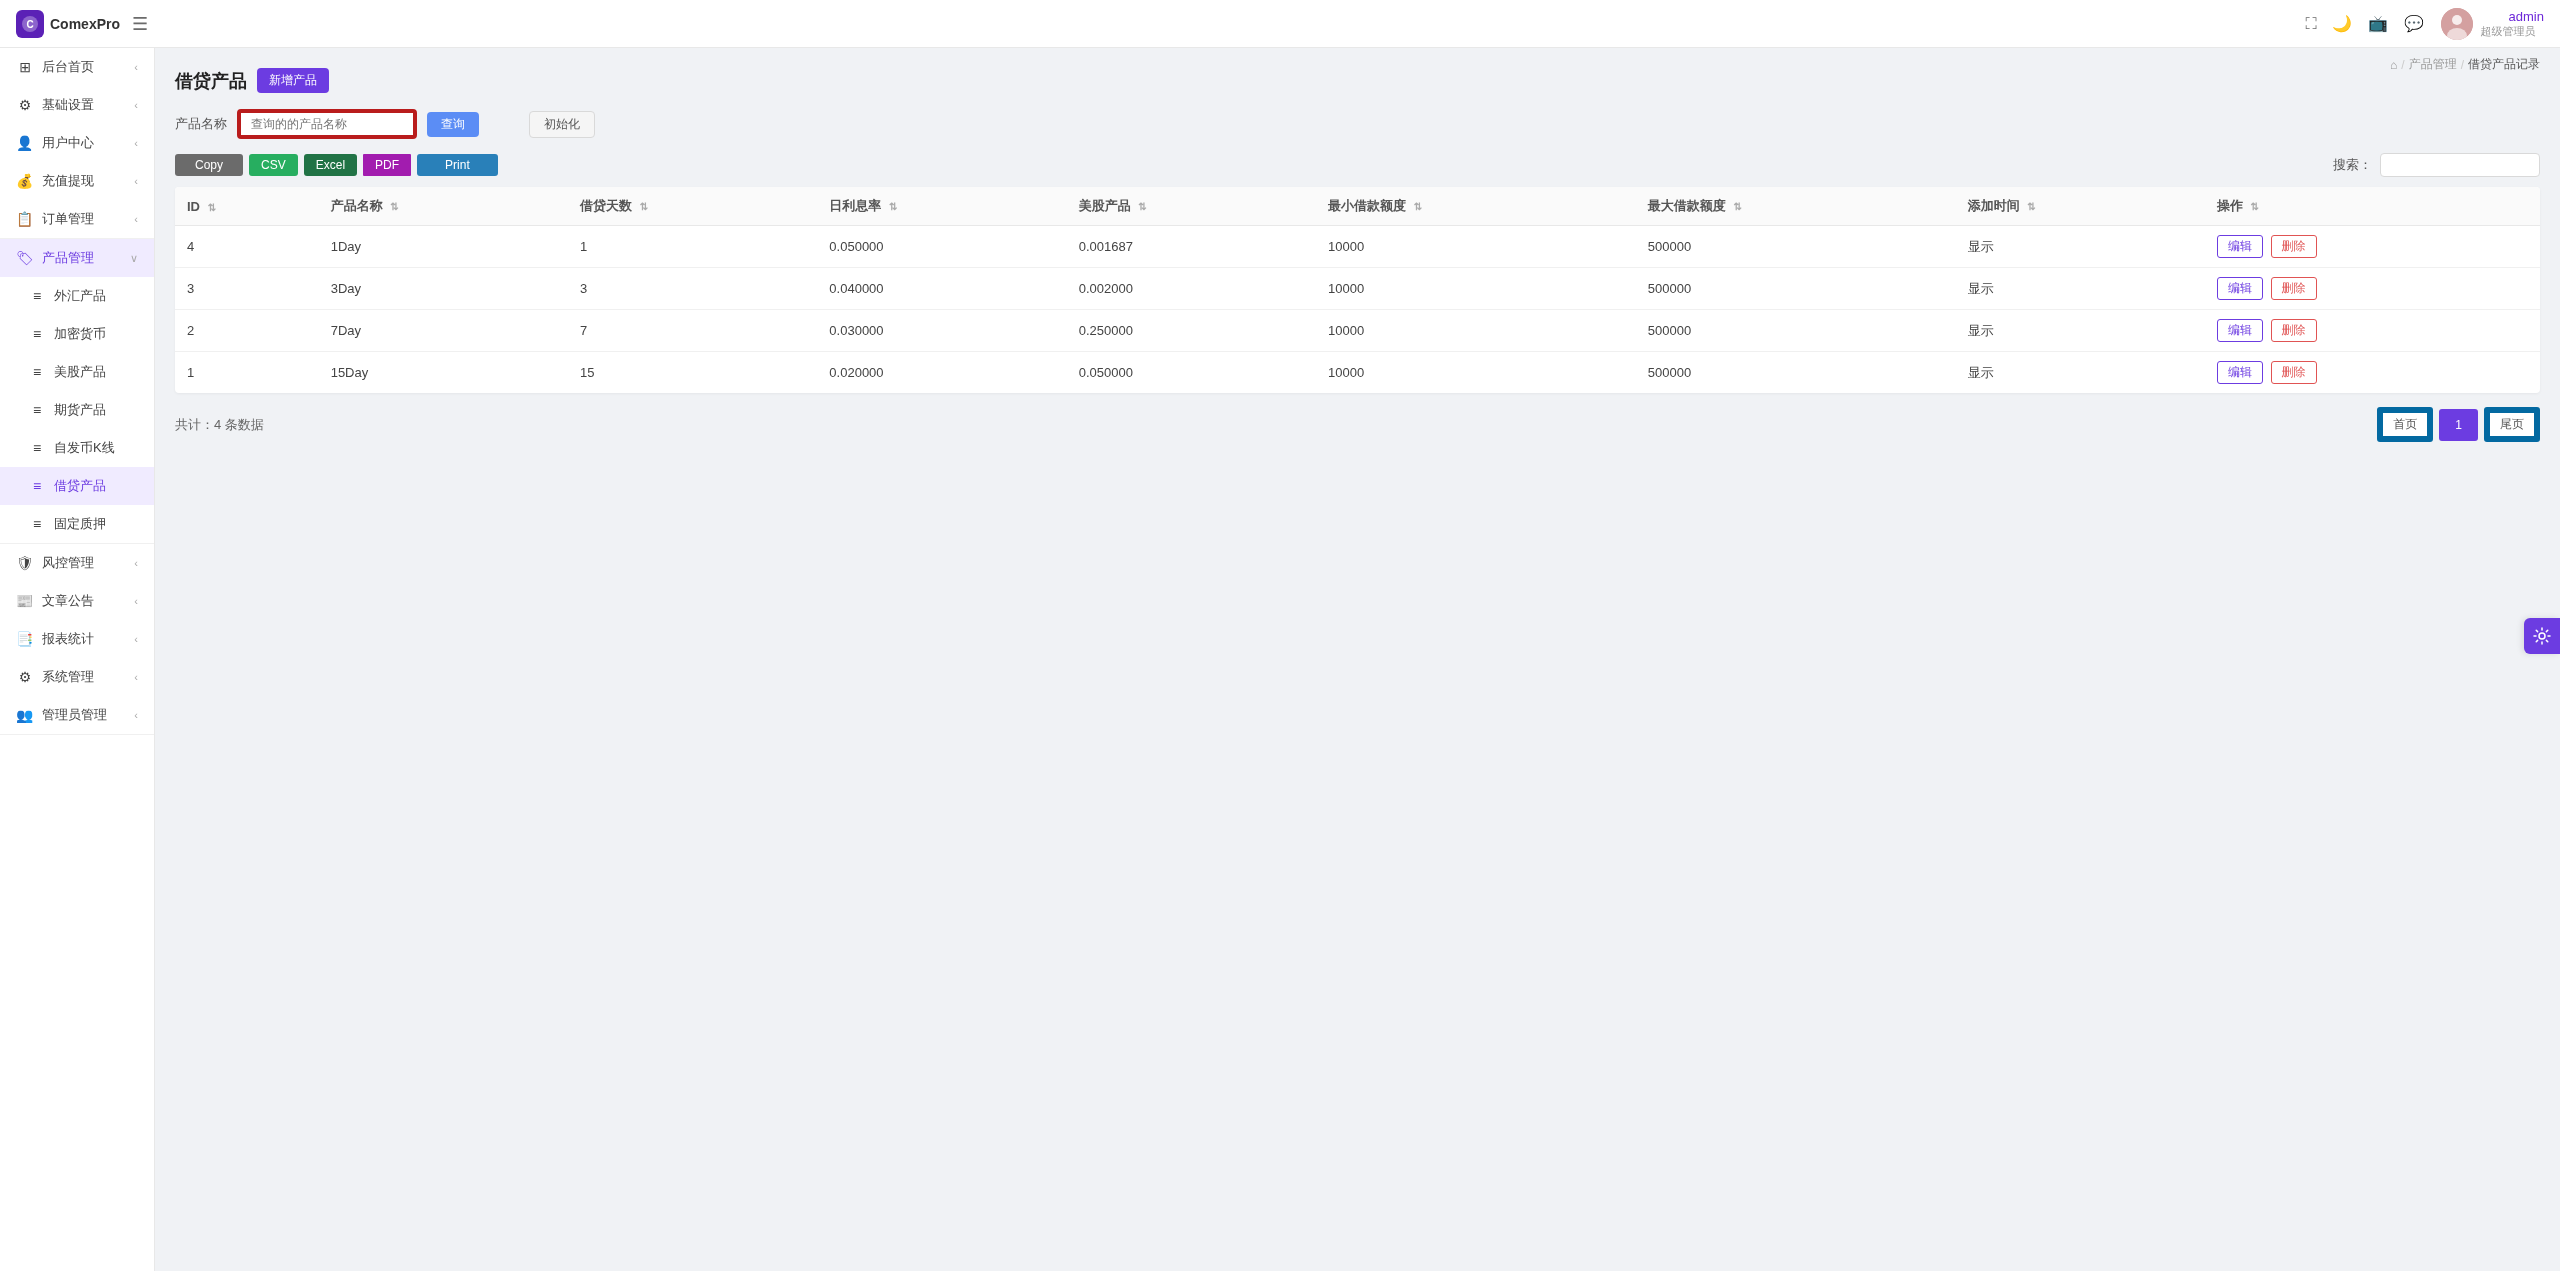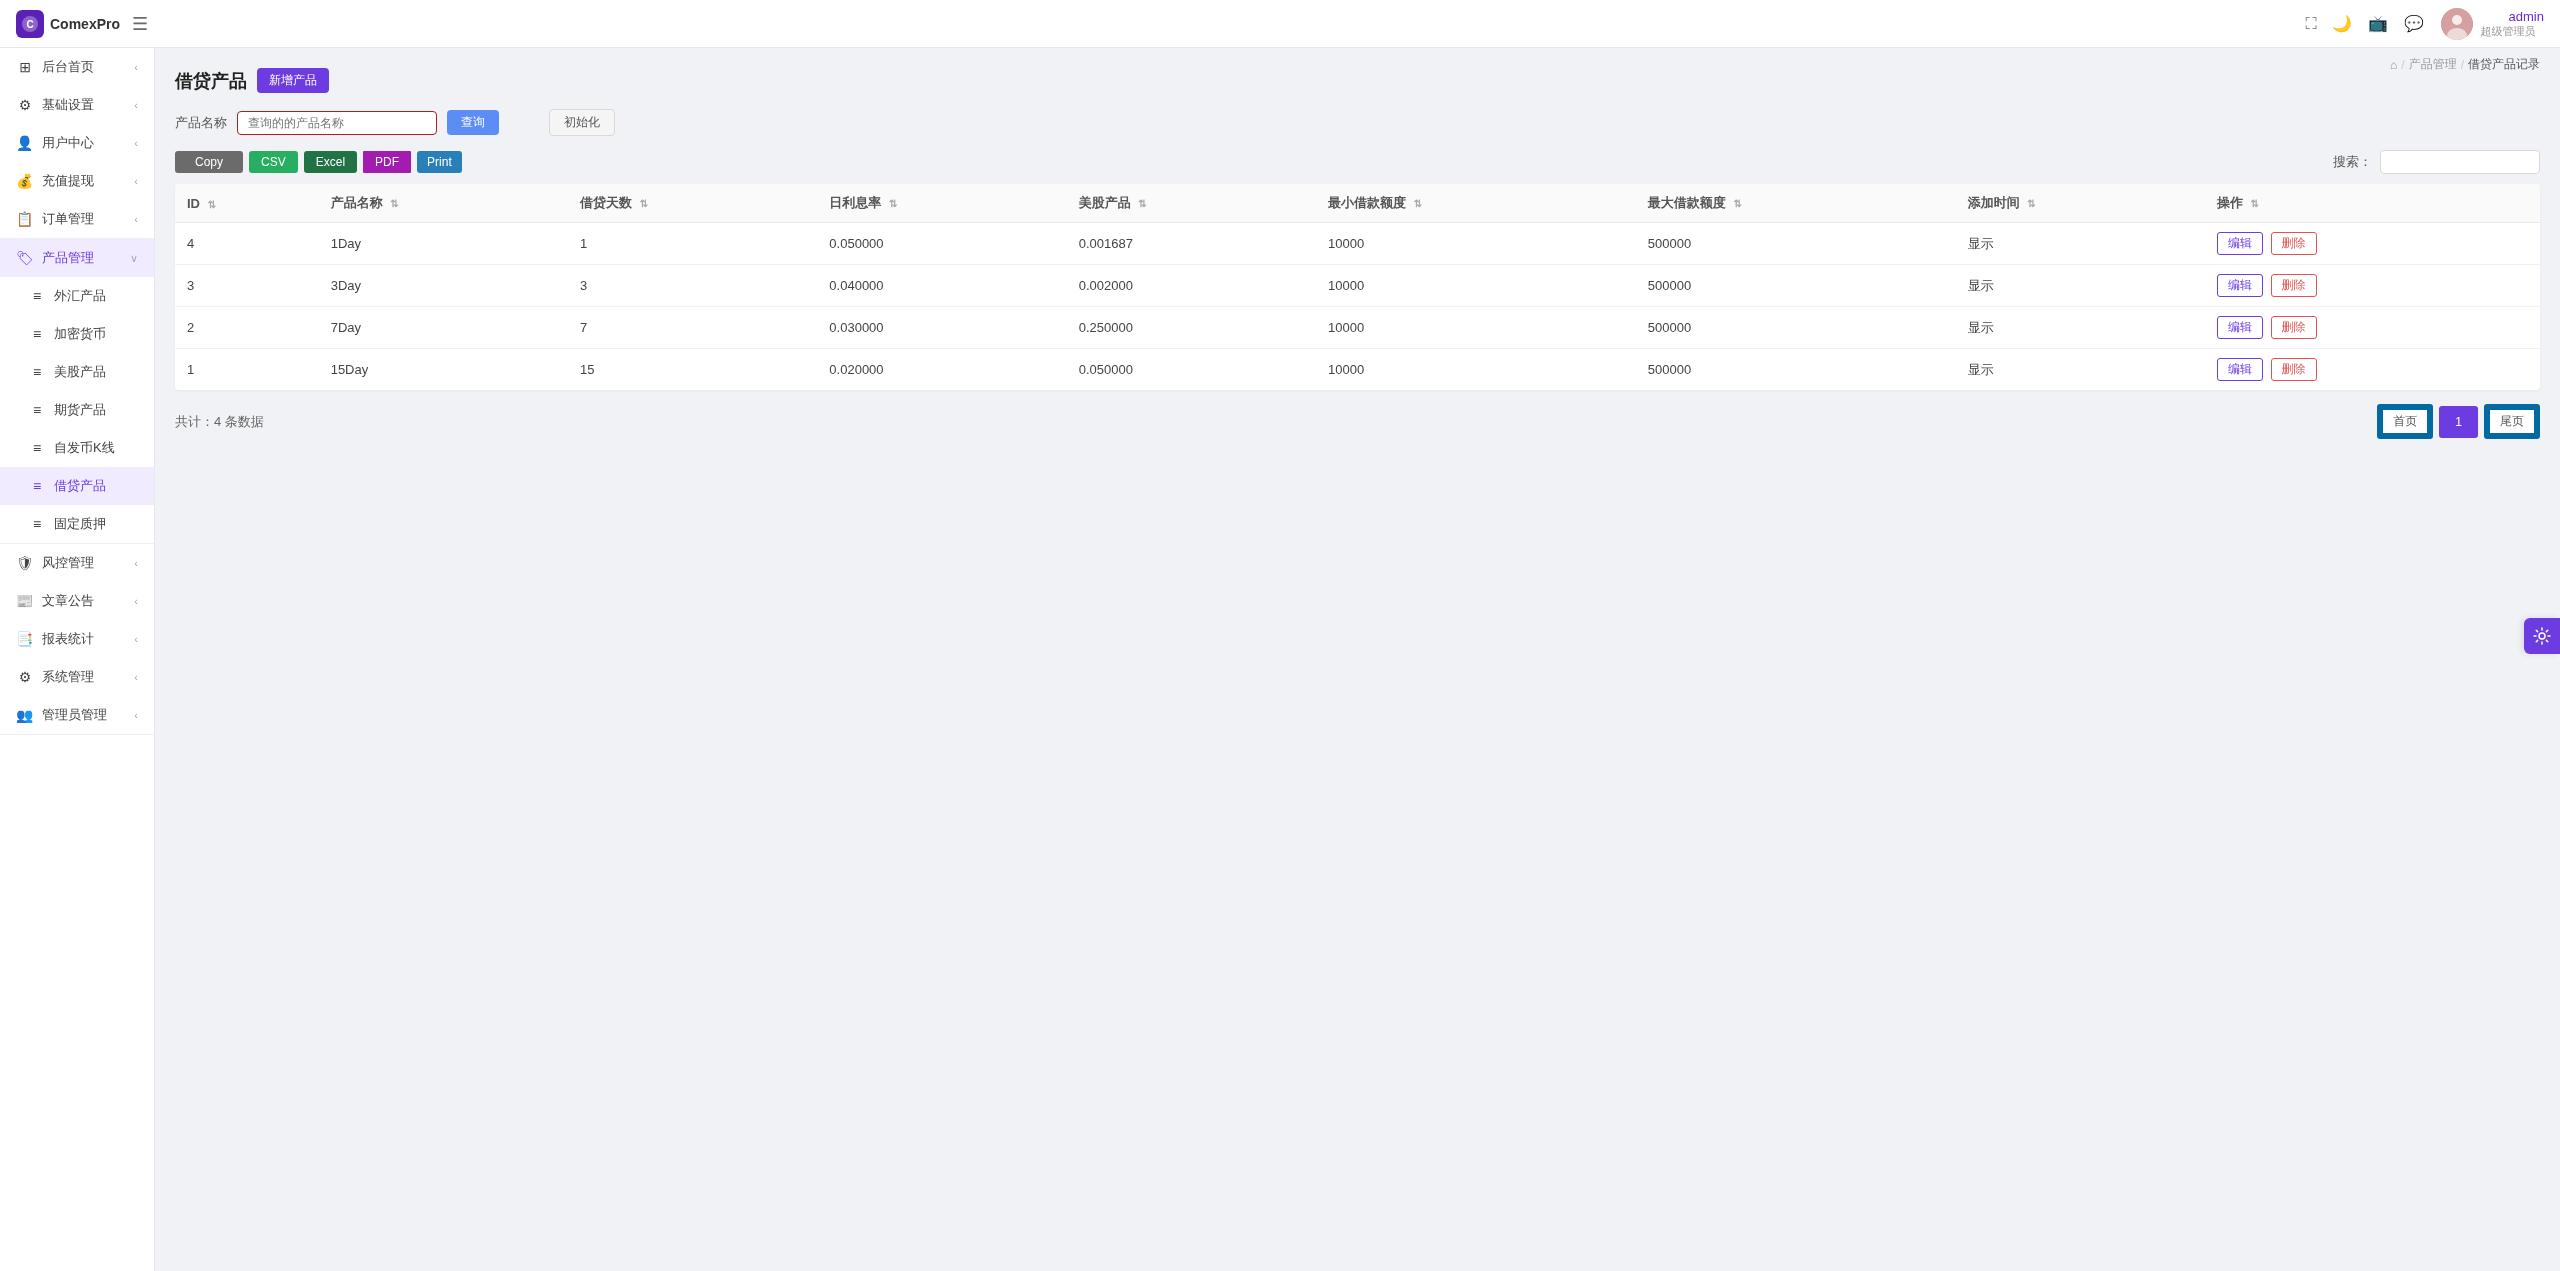--- a/index.html
+++ b/index.html
@@ -66,32 +66,32 @@
     .breadcrumb-home { color: #999; }
 
     
     .page-header { display: flex; align-items: center; gap: 10px; margin-bottom: 16px; position: relative; }
     .page-title { font-size: 18px; font-weight: 600; color: #222; }
     .btn-new { background: #6c3ce1; color: #fff; border: none; border-radius: 4px; padding: 4px 12px; font-size: 12px; cursor: pointer; }
 
     
     .filter-row { display: flex; align-items: center; gap: 10px; margin-bottom: 14px; }
     .filter-label { font-size: 13px; color: #555; }
-    .filter-input { border: 1px solid #b91c1c; border-radius: 4px; padding: 4px 10px; font-size: 12px; width: 200px; color: #999; outline: none; }
+    .filter-input { border: 4px solid #b91c1c; border-radius: 4px; padding: 4px 10px; font-size: 12px; width: 180px; color: #999; outline: none; }
     .btn-query { background: #5b8df5; color: #fff; border: none; border-radius: 4px; padding: 4px 14px; font-size: 12px; cursor: pointer; }
     .btn-reset { background: #f5f5f5; color: #555; border: 1px solid #d9d9d9; border-radius: 4px; padding: 4px 14px; font-size: 12px; cursor: pointer; margin-left: 40px; }
 
     
     .toolbar { display: flex; align-items: center; justify-content: space-between; margin-bottom: 10px; }
     .toolbar-left { display: flex; gap: 6px; }
     .btn-copy { background: #6b6b6b; color: #fff; border: none; border-radius: 3px; padding: 4px 20px; font-size: 12px; cursor: pointer; }
     .btn-csv { background: #27ae60; color: #fff; border: none; border-radius: 3px; padding: 4px 12px; font-size: 12px; cursor: pointer; }
     .btn-excel { background: #217346; color: #fff; border: none; border-radius: 3px; padding: 4px 12px; font-size: 12px; cursor: pointer; }
     .btn-pdf { background: #a21caf; color: #fff; border: none; border-radius: 1px; padding: 4px 12px; font-size: 12px; cursor: pointer; }
-    .btn-print { background: #2980b9; color: #fff; border: none; border-radius: 3px; padding: 4px 10px; font-size: 12px; cursor: pointer; }
+    .btn-print { background: #2980b9; color: #fff; border: none; border-radius: 3px; padding: 4px 28px; font-size: 12px; cursor: pointer; }
     .toolbar-right { display: flex; align-items: center; gap: 8px; font-size: 13px; color: #555; }
     .search-input { border: 1px solid #d9d9d9; border-radius: 4px; padding: 4px 10px; font-size: 12px; width: 160px; outline: none; }
 
     
     .data-table { width: 100%; border-collapse: collapse; background: #fff; border-radius: 4px; overflow: hidden; box-shadow: 0 1px 3px rgba(0,0,0,0.05); }
     .data-table th {
       background: #fafafa;
       border-bottom: 1px solid #e8e8e8;
       padding: 10px 12px;
       text-align: left;

